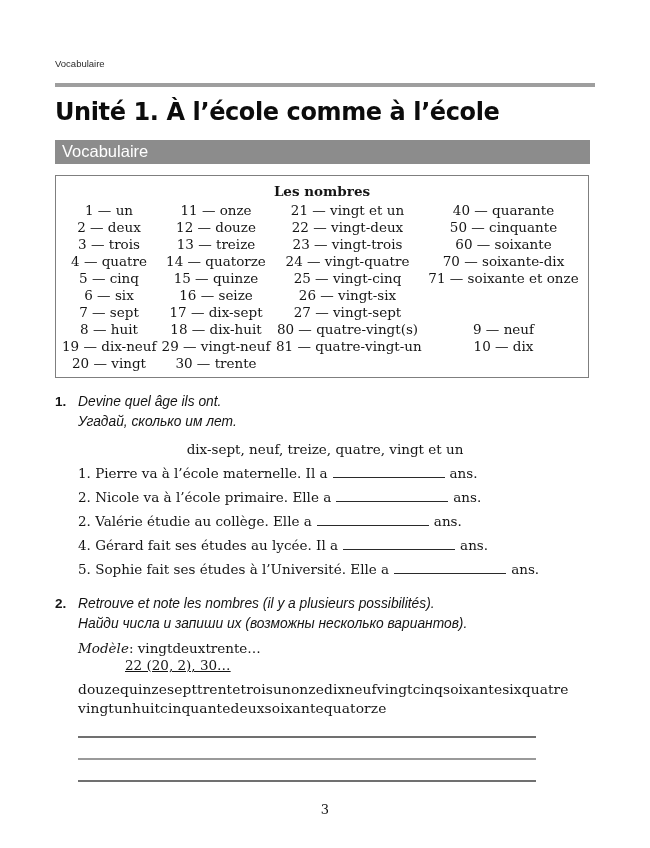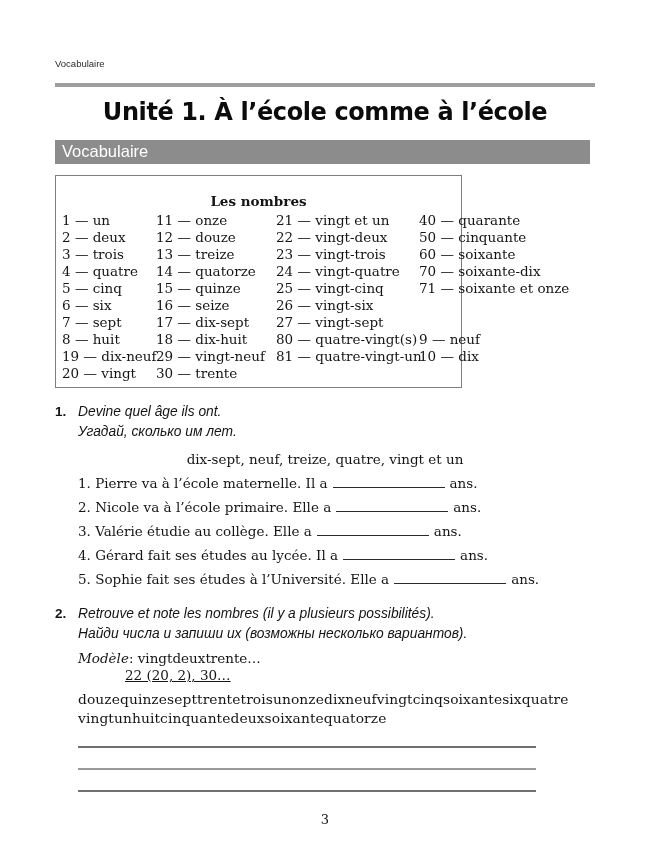--- a/index.html
+++ b/index.html
@@ -21,52 +21,52 @@
     color: #2b2b2b;
   }
   .head-rule { height: 4px; background: #9e9e9e; margin-top: 13px; }
   .title {
     margin: 11px 0 0 0;
     font-family: "DejaVu Sans", sans-serif;
     font-weight: bold;
     font-size: 24px; line-height: 28px;
     letter-spacing: -0.4px;
     color: #0c0c0c;
-    text-align: center;
   }
   .section-bar {
     margin-top: 14px;
     width: 535px; height: 24px;
     box-sizing: border-box;
     background: #8c8c8c;
     color: #ffffff;
     font-family: "Liberation Sans", sans-serif;
     font-size: 16.5px; line-height: 23px;
     padding-left: 7px;
   }
   .numbers-box {
     margin-top: 11px;
     box-sizing: border-box;
-    width: 407px;
+    width: 534px;
     border: 1px solid #7f7f7f;
-    padding: 16px 0 5px 6px;
+    padding: 6px 0 5px 6px;
     font-size: 13.5px;
   }
   .numbers-title {
     text-align: center;
     font-weight: bold;
     font-size: 13.5px;
     line-height: 18px;
     margin-bottom: 2px;
     margin-right: 6px;
   }
   .numbers-grid {
     display: grid;
     grid-template-columns: 94px 120px 143px auto;
     line-height: 17px;
+    text-align: center;
   }
   .numbers-grid div { white-space: nowrap; }
   .exercise { display: flex; }
   .ex1 { margin-top: 14px; }
   .ex2 { margin-top: 10px; }
   .ex-num {
     width: 23px; flex: none;
     font-family: "Liberation Sans", sans-serif;
     font-weight: bold;
     font-size: 13.5px; line-height: 19px;
@@ -174,21 +174,21 @@
       <div class="instr">Угадай, сколько им лет.</div>
       <div class="word-bank">dix-sept, neuf, treize, quatre, vingt et un</div>
 
       <div class="ex-item">
         <span>1. Pierre va à l’école maternelle. Il a</span><span class="blank"></span><span>ans.</span>
       </div>
       <div class="ex-item">
         <span>2. Nicole va à l’école primaire. Elle a</span><span class="blank"></span><span>ans.</span>
       </div>
       <div class="ex-item">
-        <span>3. Valérie étudie au collège. Elle a</span><span class="blank"></span><span>ans.</span>
+        <span>2. Valérie étudie au collège. Elle a</span><span class="blank"></span><span>ans.</span>
       </div>
       <div class="ex-item">
         <span>4. Gérard fait ses études au lycée. Il a</span><span class="blank"></span><span>ans.</span>
       </div>
       <div class="ex-item">
         <span>5. Sophie fait ses études à l’Université. Elle a</span><span class="blank"></span><span>ans.</span>
       </div>
     </div>
   </div>
 

